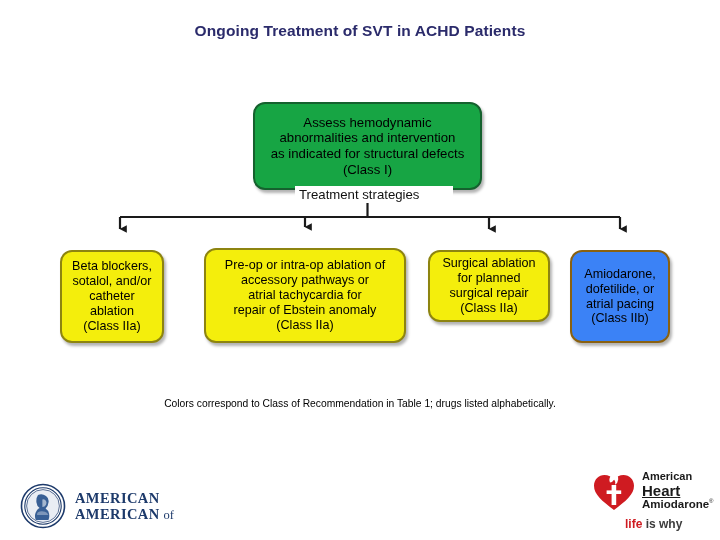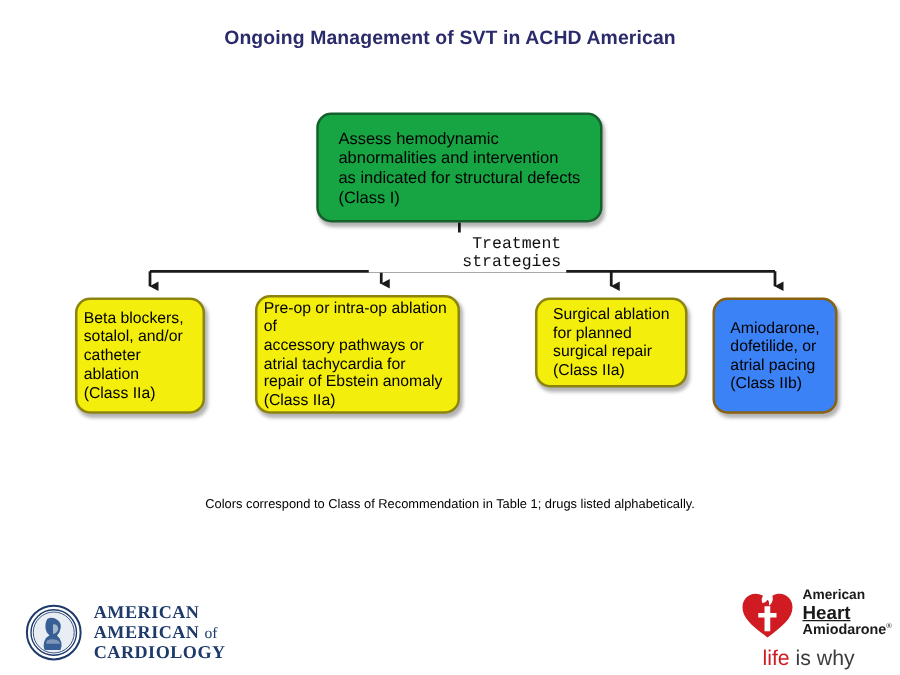--- a/index.html
+++ b/index.html
@@ -44,25 +44,27 @@
     height: 460px;
   }
 
   
   .node {
     position: absolute;
     box-sizing: border-box;
     display: flex;
     align-items: center;
     justify-content: center;
+    text-align: center;
     border-radius: 12px;
     color: #000000;
     line-height: 1.18;
     z-index: 3;
     box-shadow: 2px 3px 3px rgba(0,0,0,0.30);
+    margin-top: 12px;
   }
   .node-text {
     display: block;
     padding: 0 5px;
     white-space: pre-line;
   }
 
   .node-green {
     background: #17a544;
     border: 2px solid #15612e;
@@ -75,37 +77,36 @@
   }
   .node-amber {
     background: #3b82f6;
     border: 2px solid #8a6110;
     font-size: 12.6px;
   }
 
   
   #node-assess   { left: 253px; top: 90px;  width: 229px; height: 88px; }
   #node-beta     { left: 60px;  top: 238px; width: 104px; height: 93px; }
-  #node-preop    { left: 204px; top: 236px; width: 164px; height: 95px; }
+  #node-preop    { left: 204px; top: 236px; width: 202px; height: 95px; }
   #node-surgical { left: 428px; top: 238px; width: 122px; height: 72px; }
   #node-amio     { left: 570px; top: 238px; width: 100px; height: 93px; }
 
   
   #label-treatment {
     position: absolute;
     left: 295px;
     top: 186px;
     width: 150px;
-    text-align: right;
+    text-align: left;
     font-size: 13.2px;
     color: #111111;
     background: #ffffff;
     padding: 1px 4px;
     z-index: 4;
-    font-family: Liberation Mono, monospace;
   }
 
   
   #footnote {
     position: absolute;
     left: 70px;
     top: 397px;
     width: 580px;
     font-size: 10.3px;
     color: #000000;
@@ -156,31 +157,31 @@
     font-family: "Liberation Sans", sans-serif;
     color: #1a1a1a;
     line-height: 1.02;
   }
   #aha-wordmark .w1 { font-size: 11px; font-weight: bold; display: block; }
   #aha-wordmark .w2 { font-size: 15px; font-weight: bold; display: block; text-decoration: underline; }
   #aha-wordmark .w3 { font-size: 11.5px; font-weight: bold; display: block; }
   #aha-wordmark .reg { font-size: 6px; font-weight: normal; vertical-align: super; }
   #aha-tagline {
     margin-top: 5px;
-    margin-left: 18px;
-    font-size: 17px;
-    font-weight: normal;
+    margin-left: 33px;
+    font-size: 12px;
+    font-weight: bold;
     color: #3c3c3c;
   }
   #aha-tagline .why-red { color: #cf1b21; }
 </style>
 </head>
 <body>
 
-<div id="page-title">Ongoing Management of SVT in ACHD American</div>
+<div id="page-title">Ongoing Treatment of SVT in ACHD Patients</div>
 
 <div id="flowchart">
 
   <svg id="connectors" viewBox="0 0 720 460" xmlns="http://www.w3.org/2000/svg">
     <defs>
       <marker id="arrowhead" markerWidth="9" markerHeight="9" refX="4.2" refY="7.4" orient="auto" markerUnits="userSpaceOnUse">
         <path d="M0.4,0.6 L4.2,7.8 L8.0,0.6 Z" fill="#1a1a1a"></path>
       </marker>
     </defs>
 
@@ -244,21 +245,20 @@
     <circle cx="23" cy="23" r="16.4" fill="#e9edf4" stroke="#1d3a6b" stroke-width="0.7"></circle>
 
     <path d="M18 12 q4 -2 8 1 q3 2 2.6 6 q-0.4 4 -3 6.5 q2.6 1.6 3.4 5 q0.8 3.4 -0.6 6.4
              l-12.6 0 q-1.6 -3.6 -0.2 -7.2 q1.2 -3.2 4 -4.6 q-2.8 -2 -3.2 -5.8 q-0.4 -4.4 1.6 -7.3 z" fill="#28528c" opacity="0.92"></path>
     <path d="M22.4 16.5 q2.4 -0.6 3.6 1.4 q1 1.8 0 3.8 q-1.2 2.2 -3.6 2.4 z" fill="#ffffff" opacity="0.55"></path>
     <path d="M17.6 29.4 q3.4 -1.8 7.4 -0.6 q2.6 0.8 3.4 3.2 l-11.4 0 q0 -1.6 0.6 -2.6 z" fill="#ffffff" opacity="0.35"></path>
   </svg>
   <div id="acc-wordmark">
     <span>AMERICAN</span><br>
     <span>AMERICAN </span><span class="of">of</span><br>
-    <span>CARDIOLOGY</span>
   </div>
 </div>
 
 <div id="aha-logo">
   <div id="aha-mark-row">
     <svg width="44" height="42" viewBox="0 0 44 42" xmlns="http://www.w3.org/2000/svg">
 
       <path d="M22 40 C10 31 2 24.5 2 15.8 C2 9.4 6.8 5 12.4 5 C16.2 5 19.8 6.9 22 10.2
                C24.2 6.9 27.8 5 31.6 5 C37.2 5 42 9.4 42 15.8 C42 24.5 34 31 22 40 Z" fill="#cf1b21"></path>
 

